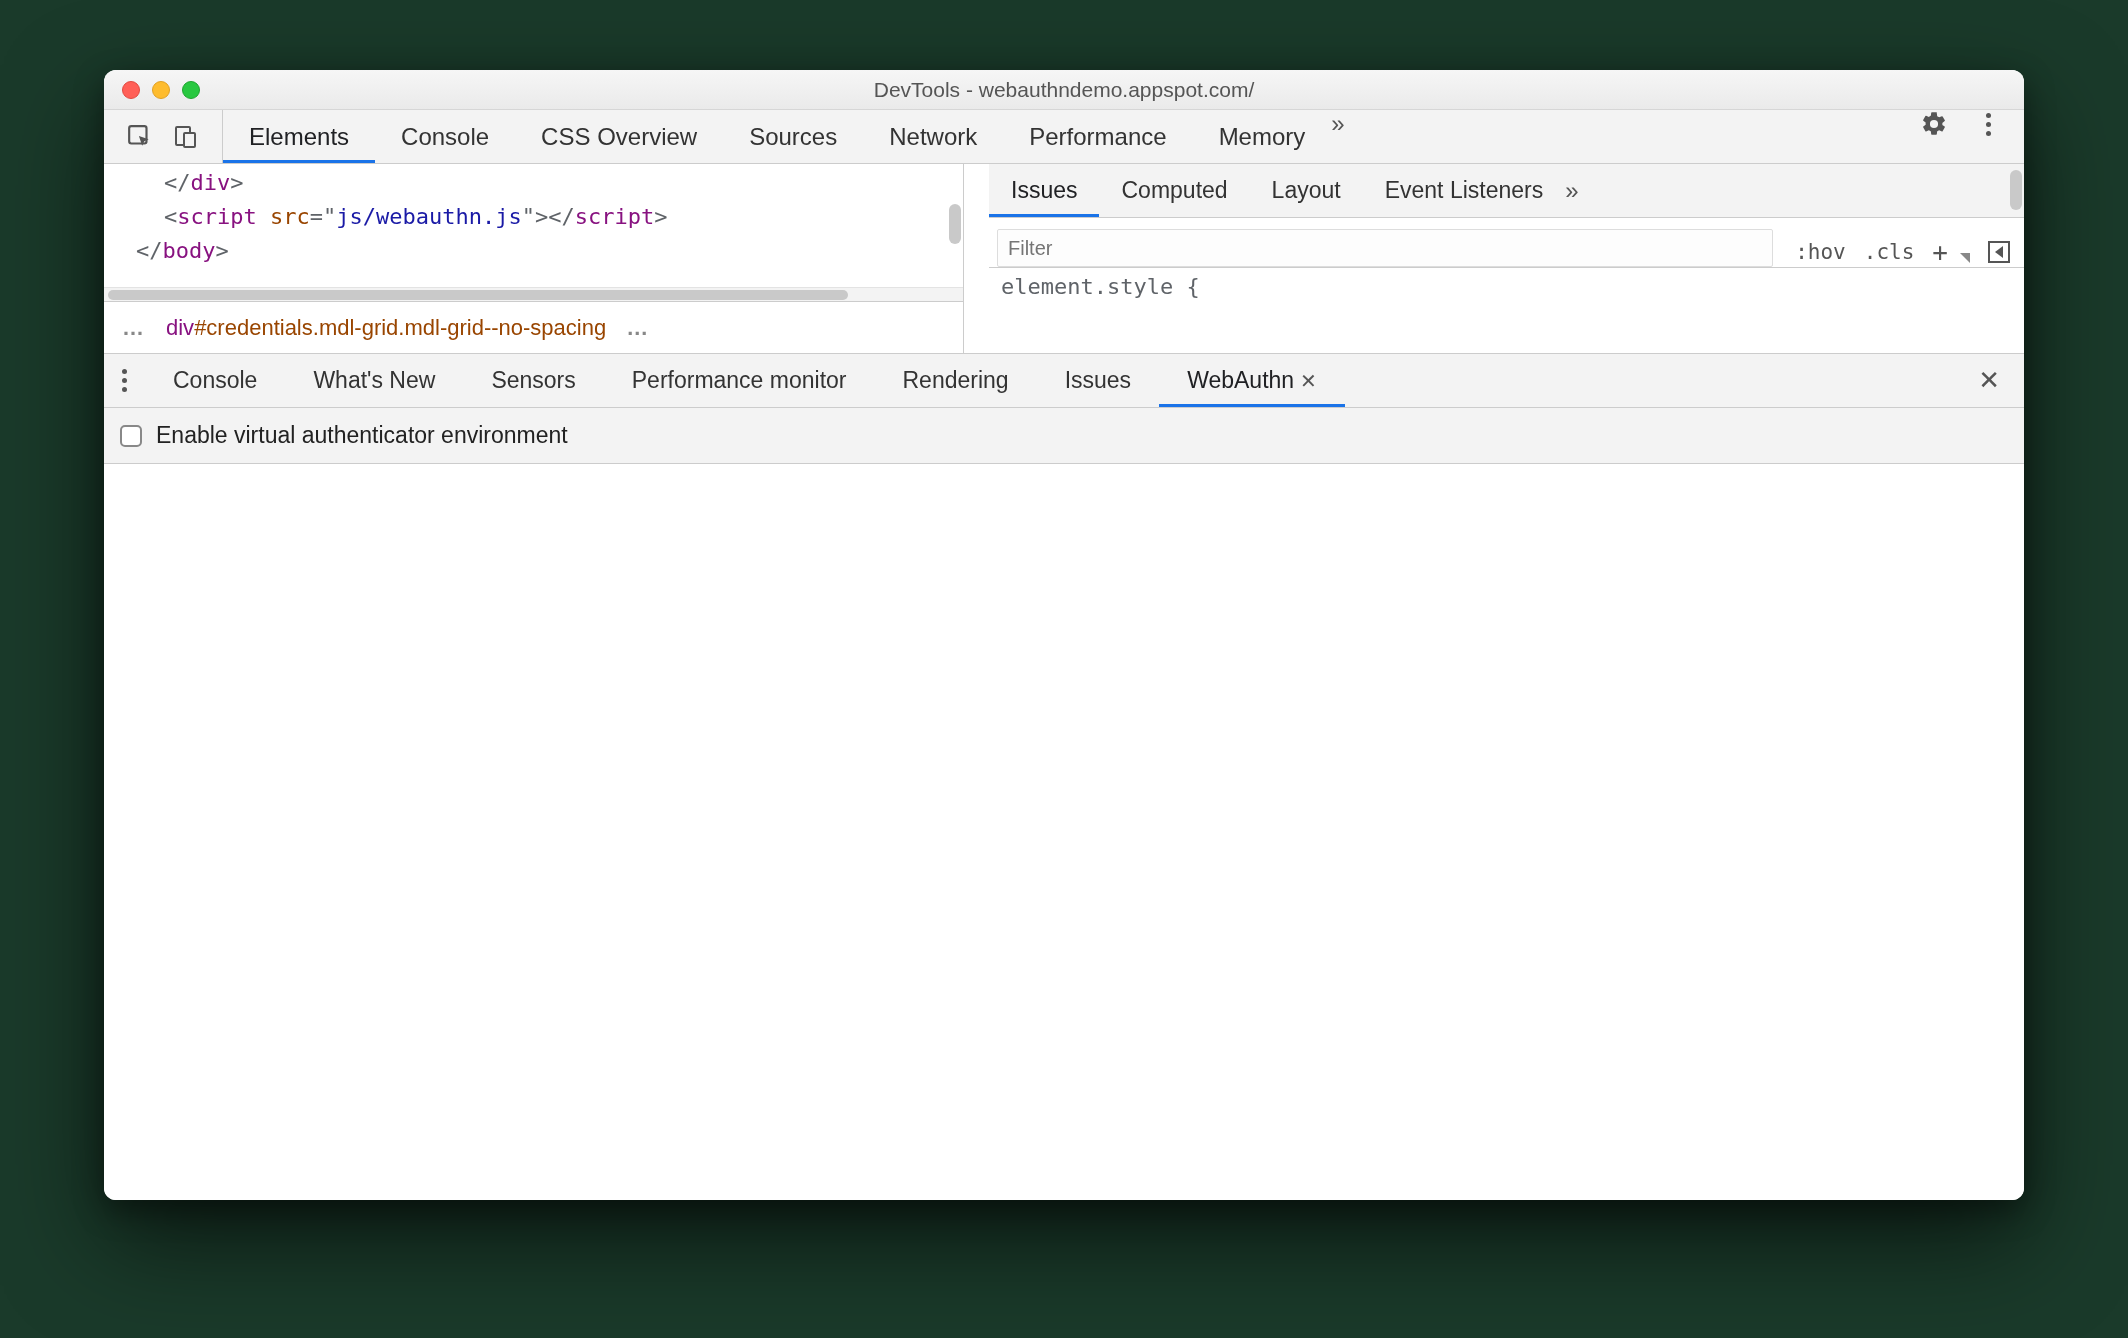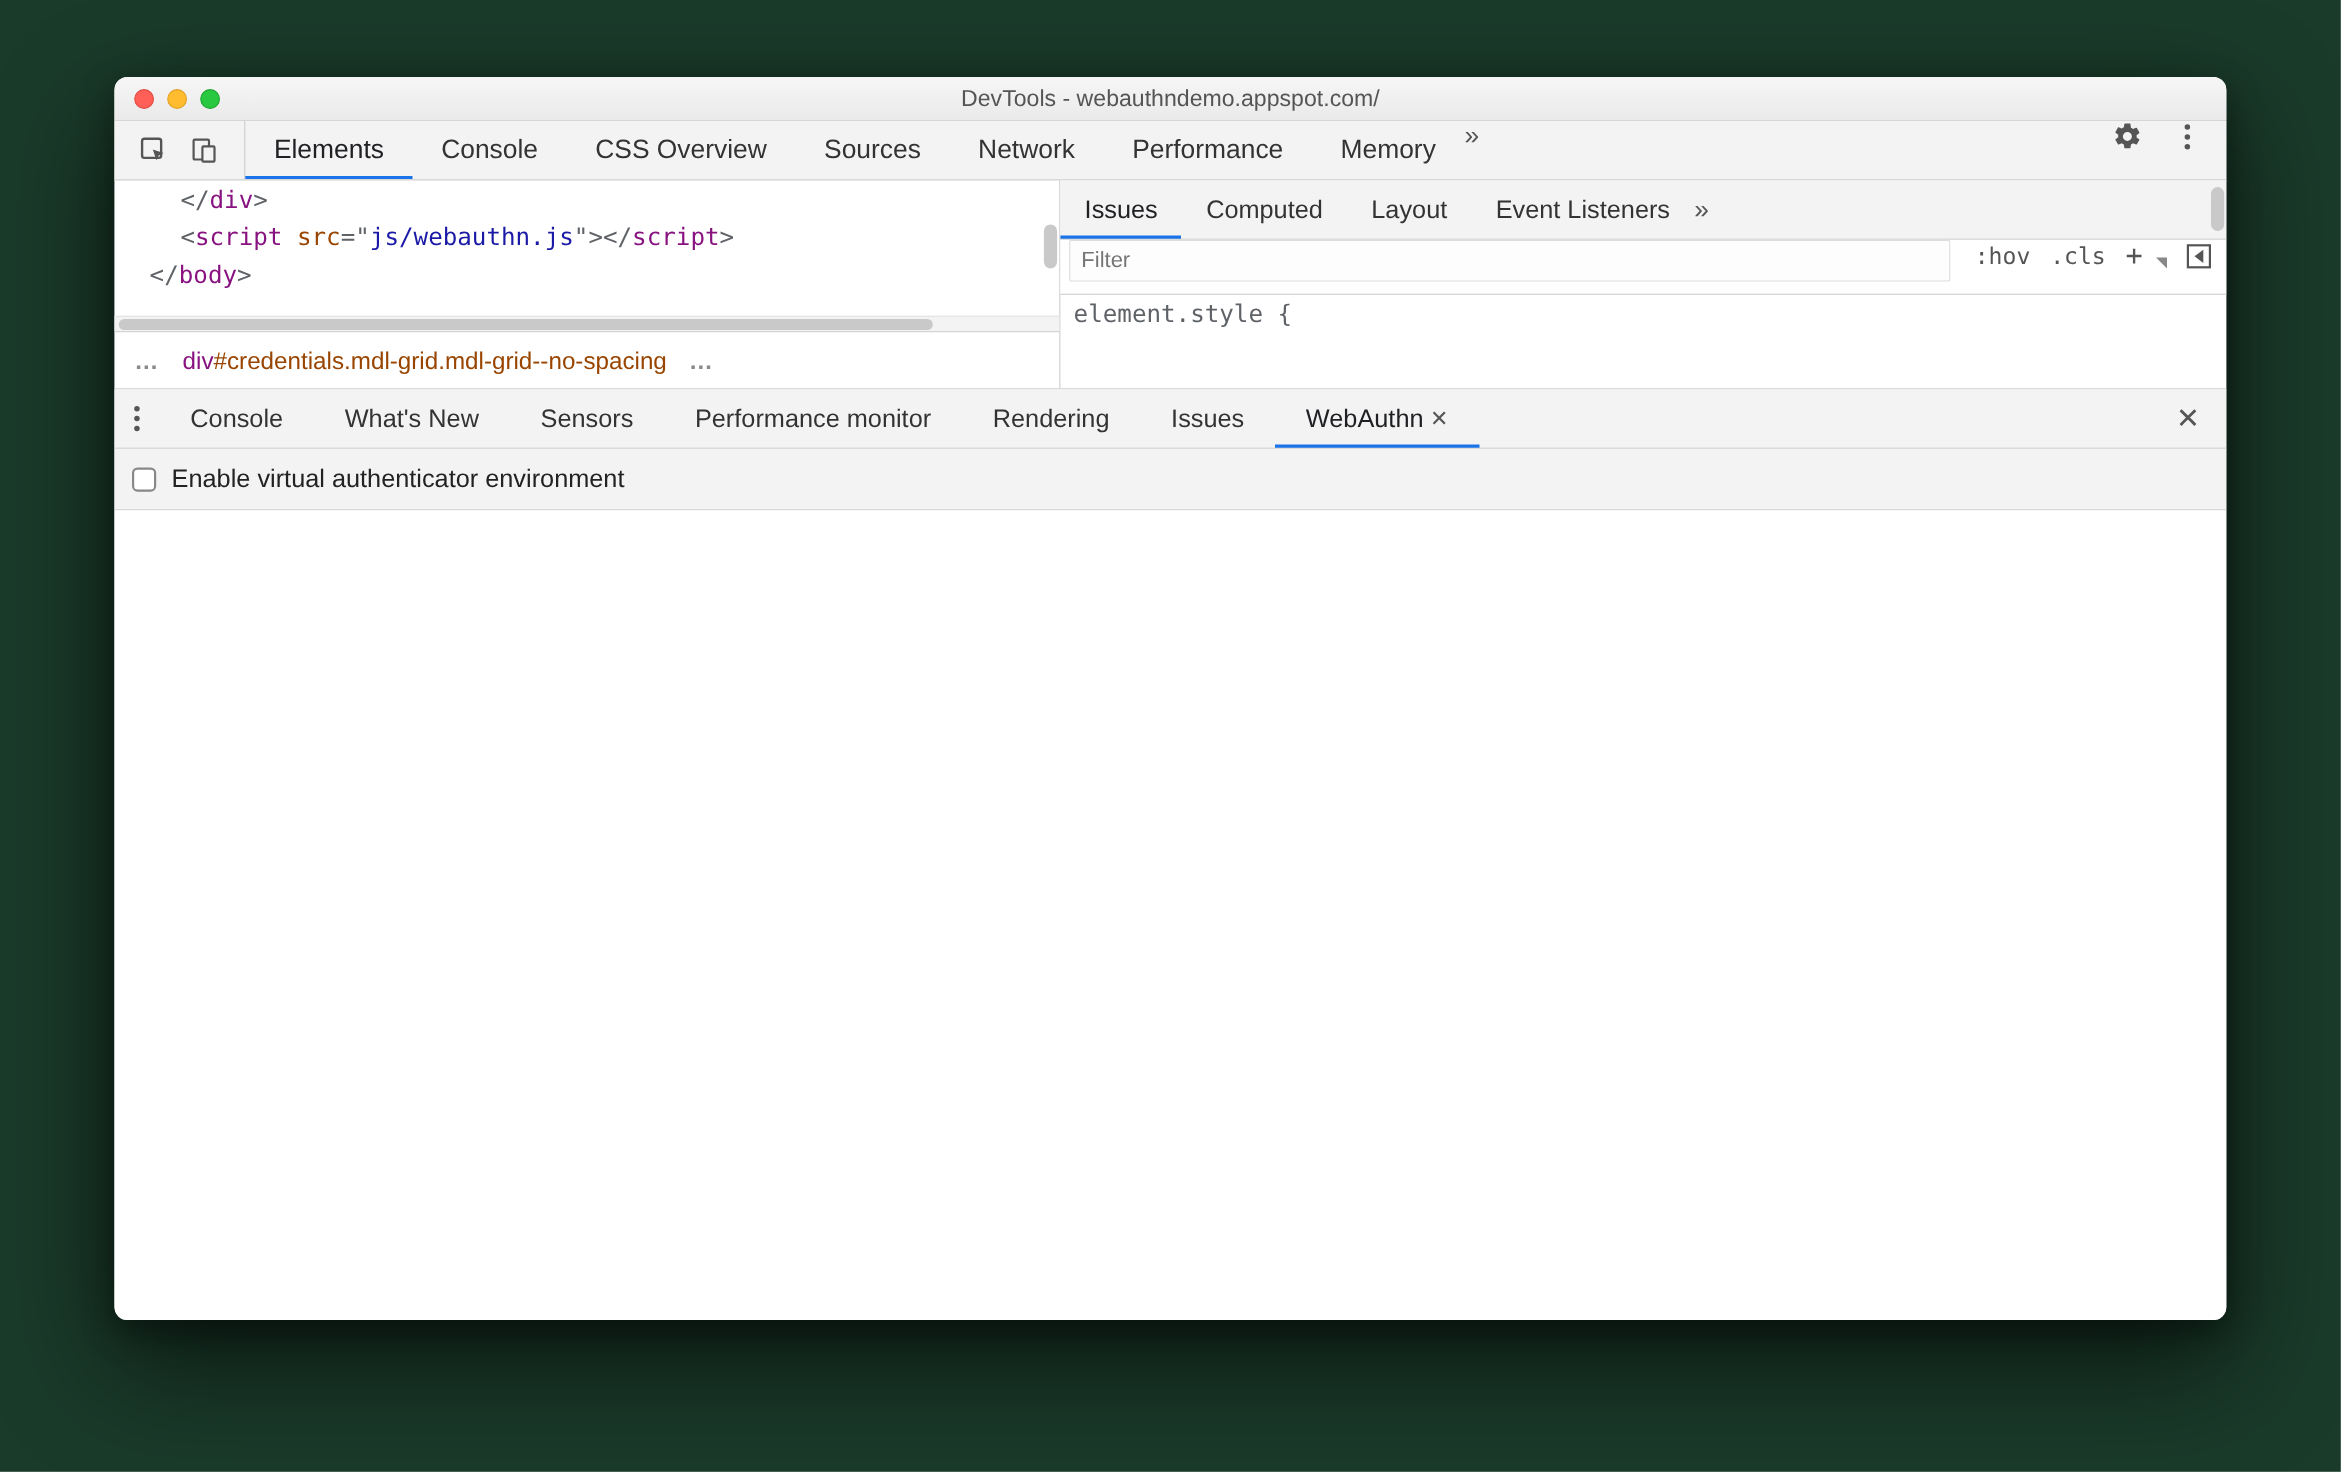--- a/index.html
+++ b/index.html
@@ -51,40 +51,40 @@
   }
   .inspect-group{display:flex;align-items:center;gap:18px;padding:0 22px;border-right:1px solid #ccc;height:100%;}
   .icon-btn{width:28px;height:28px;display:flex;align-items:center;justify-content:center;color:#555;}
   .tab{padding:0 26px;height:100%;display:flex;align-items:center;cursor:default;color:#333;}
   .tab.active{color:#202124;}
   .tab.active.under{box-shadow: inset 0 -3px 0 #1a73e8;}
   .maintabs .spacer{flex:1;}
   .rightctl{display:flex;align-items:center;gap:26px;padding:0 22px;}
   .chev{font-size:24px;color:#555;}
   
-  .split{display:flex;height:190px;border-bottom:1px solid #ccc;}
+  .split{display:flex;height:190px;border-bottom:1px solid #ccc;gap:25px;}
   .leftpane{width:860px;display:flex;flex-direction:column;border-right:1px solid #ccc;}
   .codearea{flex:1;overflow:hidden;padding:2px 0 0 60px;font-family:Menlo,Consolas,monospace;font-size:22px;line-height:34px;white-space:pre;color:#333;position:relative;}
   .codearea .scroll-thumb-v{position:absolute;right:2px;top:40px;width:12px;height:40px;background:#c9c9c9;border-radius:6px;}
   .hscroll{height:14px;background:#f3f3f3;border-top:1px solid #e3e3e3;position:relative;}
   .hscroll .thumb{position:absolute;left:4px;top:2px;height:10px;width:740px;background:#c9c9c9;border-radius:5px;}
   .t-tag{color:#881280;}
   .t-attr{color:#994500;}
   .t-str{color:#1a1aa6;}
   .t-punc{color:#5f6368;}
   .breadcrumb{height:52px;border-top:1px solid #ccc;display:flex;align-items:center;padding:0 10px;font-size:22px;color:#333;gap:12px;}
   .breadcrumb .bc-tag{color:#881280;}
   .breadcrumb .bc-cls{color:#994500;}
   .ell{color:#888;padding:0 8px;font-weight:bold;letter-spacing:2px;}
   
   .rightpane{flex:1;display:flex;flex-direction:column;position:relative;}
   .rightpane .scroll-thumb-v{position:absolute;right:2px;top:6px;width:12px;height:40px;background:#c9c9c9;border-radius:6px;}
   .subtabs{height:54px;border-bottom:1px solid #ccc;display:flex;align-items:center;font-size:23px;color:#333;background:#f3f3f3;}
   .subtabs .tab{padding:0 22px;}
-  .filterbar{height:50px;border-bottom:1px solid #ccc;display:flex;align-items:flex-start;background:#fff;}
+  .filterbar{height:50px;border-bottom:1px solid #ccc;display:flex;align-items:flex-end;background:#fff;}
   .filter-input{flex:1;height:38px;margin:0 8px;border:1px solid #ddd;border-radius:2px;padding:0 10px;font-size:20px;color:#777;background:#fdfdfd;}
   .filter-ctrls{display:flex;align-items:center;gap:18px;padding:0 14px;font-family:Menlo,monospace;font-size:21px;color:#555;}
   .plus-btn{font-size:26px;color:#555;}
   .panel-toggle{width:22px;height:22px;border:2px solid #555;display:flex;align-items:center;justify-content:center;}
   .panel-toggle .tri{width:0;height:0;border-top:6px solid transparent;border-bottom:6px solid transparent;border-right:8px solid #555;}
   .corner-tri{width:0;height:0;border-left:10px solid transparent;border-top:10px solid #888;align-self:flex-end;margin-bottom:4px;margin-left:-6px;}
   .stylesbody{flex:1;padding:6px 12px;font-family:Menlo,monospace;font-size:22px;color:#5f6368;}
   
   .drawer{height:54px;background:#f3f3f3;border-bottom:1px solid #ccc;display:flex;align-items:center;font-size:23px;color:#333;}
   .drawer .menu{padding:0 18px;color:#555;}

